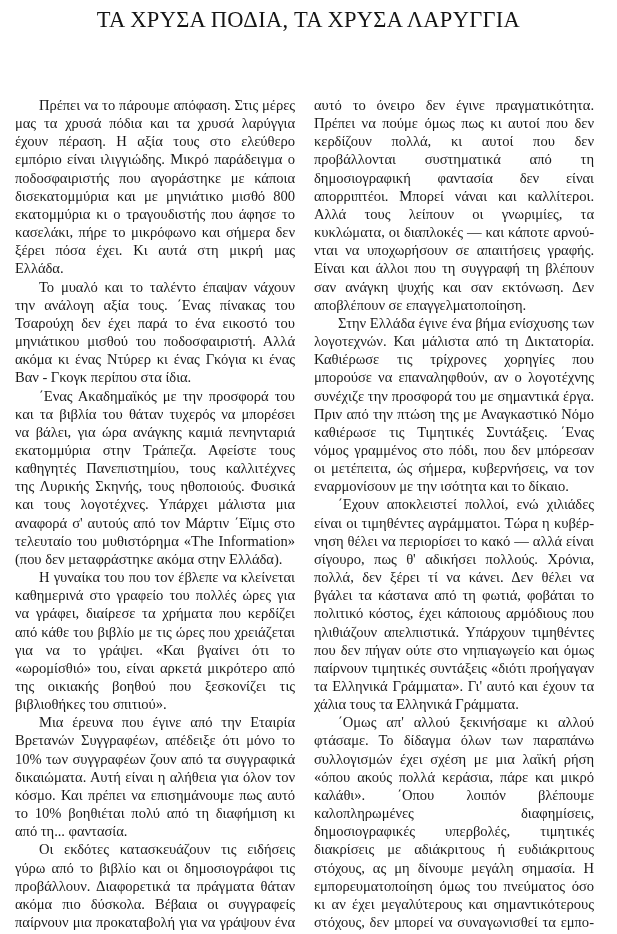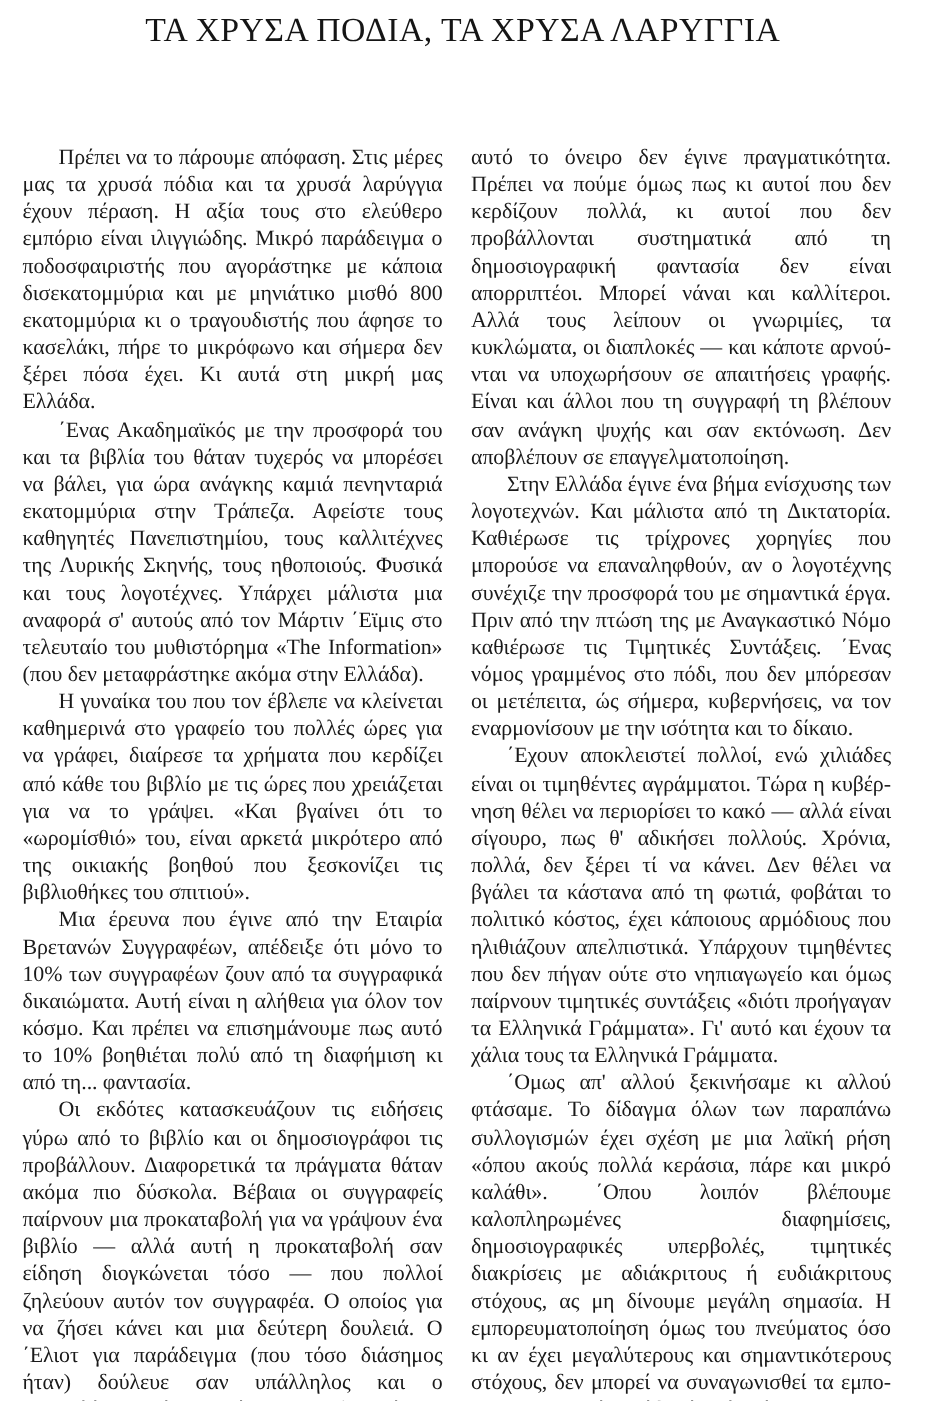--- a/index.html
+++ b/index.html
@@ -50,20 +50,21 @@
   </style>
 </head>
 <body>
 
 <h1 class="title">
   <span>ΤΑ ΧΡΥΣΑ ΠΟΔΙΑ, ΤΑ ΧΡΥΣΑ ΛΑΡΥΓΓΙΑ</span>
 </h1>
 
 <div class="col col-left">
   <p>Πρέπει να το πάρουμε απόφαση. Στις μέρες μας τα χρυσά πόδια και τα χρυσά λαρύγγια έχουν πέραση. Η αξία τους στο ελεύθερο εμπόριο είναι ιλιγγιώδης. Μικρό παράδειγμα ο ποδοσφαιρι­στής που αγοράστηκε με κάποια δισεκατομμύρια και με μηνιάτικο μισθό 800 εκατομμύρια κι ο τραγουδιστής που άφησε το κασελάκι, πήρε το μικρόφωνο και σήμερα δεν ξέρει πόσα έχει. Κι αυτά στη μικρή μας Ελλάδα.</p>
+  <p>Το μυαλό και το ταλέντο έπαψαν νάχουν την ανάλογη αξία τους. ΄Ενας πίνακας του Τσαρούχη δεν έχει παρά το ένα εικοστό του μηνιάτικου μισθού του ποδοσφαιριστή. Αλλά ακόμα κι ένας Ντύρερ κι ένας Γκόγια κι ένας Βαν - Γκογκ περίπου στα ίδια.</p>
   <p>΄Ενας Ακαδημαϊκός με την προσφορά του και τα βιβλία του θάταν τυχερός να μπορέσει να βάλει, για ώρα ανάγκης καμιά πενηνταριά εκατομμύρια στην Τράπεζα. Αφείστε τους καθη­γητές Πανεπιστημίου, τους καλλιτέχνες της Λυρικής Σκηνής, τους ηθοποιούς. Φυσικά και τους λογοτέχνες. Υπάρχει μάλιστα μια αναφορά σ' αυτούς από τον Μάρτιν ΄Εϊμις στο τελευταίο του μυθιστόρημα «The Information» (που δεν μεταφράστηκε ακόμα στην Ελλάδα).</p>
   <p>Η γυναίκα του που τον έβλεπε να κλείνεται καθημερινά στο γραφείο του πολλές ώρες για να γράφει, διαίρεσε τα χρήματα που κερδίζει από κάθε του βιβλίο με τις ώρες που χρειάζεται για να το γράψει. «Και βγαίνει ότι το «ωρομίσθιό» του, είναι αρκετά μικρότερο από της οικιακής βοηθού που ξεσκονίζει τις βιβλιοθήκες του σπιτιού».</p>
   <p>Μια έρευνα που έγινε από την Εταιρία Βρετανών Συγγραφέων, απέδειξε ότι μόνο το 10% των συγγραφέων ζουν από τα συγγραφικά δικαιώματα. Αυτή είναι η αλήθεια για όλον τον κόσμο. Και πρέπει να επισημάνουμε πως αυτό το 10% βοηθιέται πολύ από τη διαφήμιση κι από τη... φαντασία.</p>
   <p>Οι εκδότες κατασκευάζουν τις ειδήσεις γύρω από το βιβλίο και οι δημοσιογράφοι τις προ­βάλλουν. Διαφορετικά τα πράγματα θάταν ακό­μα πιο δύσκολα. Βέβαια οι συγγραφείς παίρνουν μια προκαταβολή για να γράψουν ένα βιβλίο — αλλά αυτή η προκαταβολή σαν είδηση διογκώνε­ται τόσο — που πολλοί ζηλεύουν αυτόν τον συγγραφέα. Ο οποίος για να ζήσει κάνει και μια δεύτερη δουλειά. Ο ΄Ελιοτ για παράδειγμα (που τόσο διάσημος ήταν) δούλευε σαν υπάλληλος και ο Νομπελίστας Σίμονς Χίνι σαν καθηγητής σε πανεπιστήμιο.</p>
 
 </div>
 
 <div class="col col-right">
   <p class="cont">αυτό το όνειρο δεν έγινε πραγματικότητα. Πρέπει να πούμε όμως πως κι αυτοί που δεν κερδίζουν πολλά, κι αυτοί που δεν προβάλλονται συστηματικά από τη δημοσιογραφική φαντασία δεν είναι απορριπτέοι. Μπορεί νάναι και καλλί­τεροι. Αλλά τους λείπουν οι γνωριμίες, τα κυκλώματα, οι διαπλοκές — και κάποτε αρνού­νται να υποχωρήσουν σε απαιτήσεις γραφής. Είναι και άλλοι που τη συγγραφή τη βλέπουν σαν ανάγκη ψυχής και σαν εκτόνωση. Δεν αποβλέ­πουν σε επαγγελματοποίηση.</p>
   <p>Στην Ελλάδα έγινε ένα βήμα ενίσχυσης των λογοτεχνών. Και μάλιστα από τη Δικτατορία. Καθιέρωσε τις τρίχρονες χορηγίες που μπορούσε να επαναληφθούν, αν ο λογοτέχνης συνέχιζε την προσφορά του με σημαντικά έργα. Πριν από την πτώση της με Αναγκαστικό Νόμο καθιέρωσε τις Τιμητικές Συντάξεις. ΄Ενας νόμος γραμμένος στο πόδι, που δεν μπόρεσαν οι μετέπειτα, ώς σήμερα, κυβερνήσεις, να τον εναρμονίσουν με την ισότη­τα και το δίκαιο.</p>

